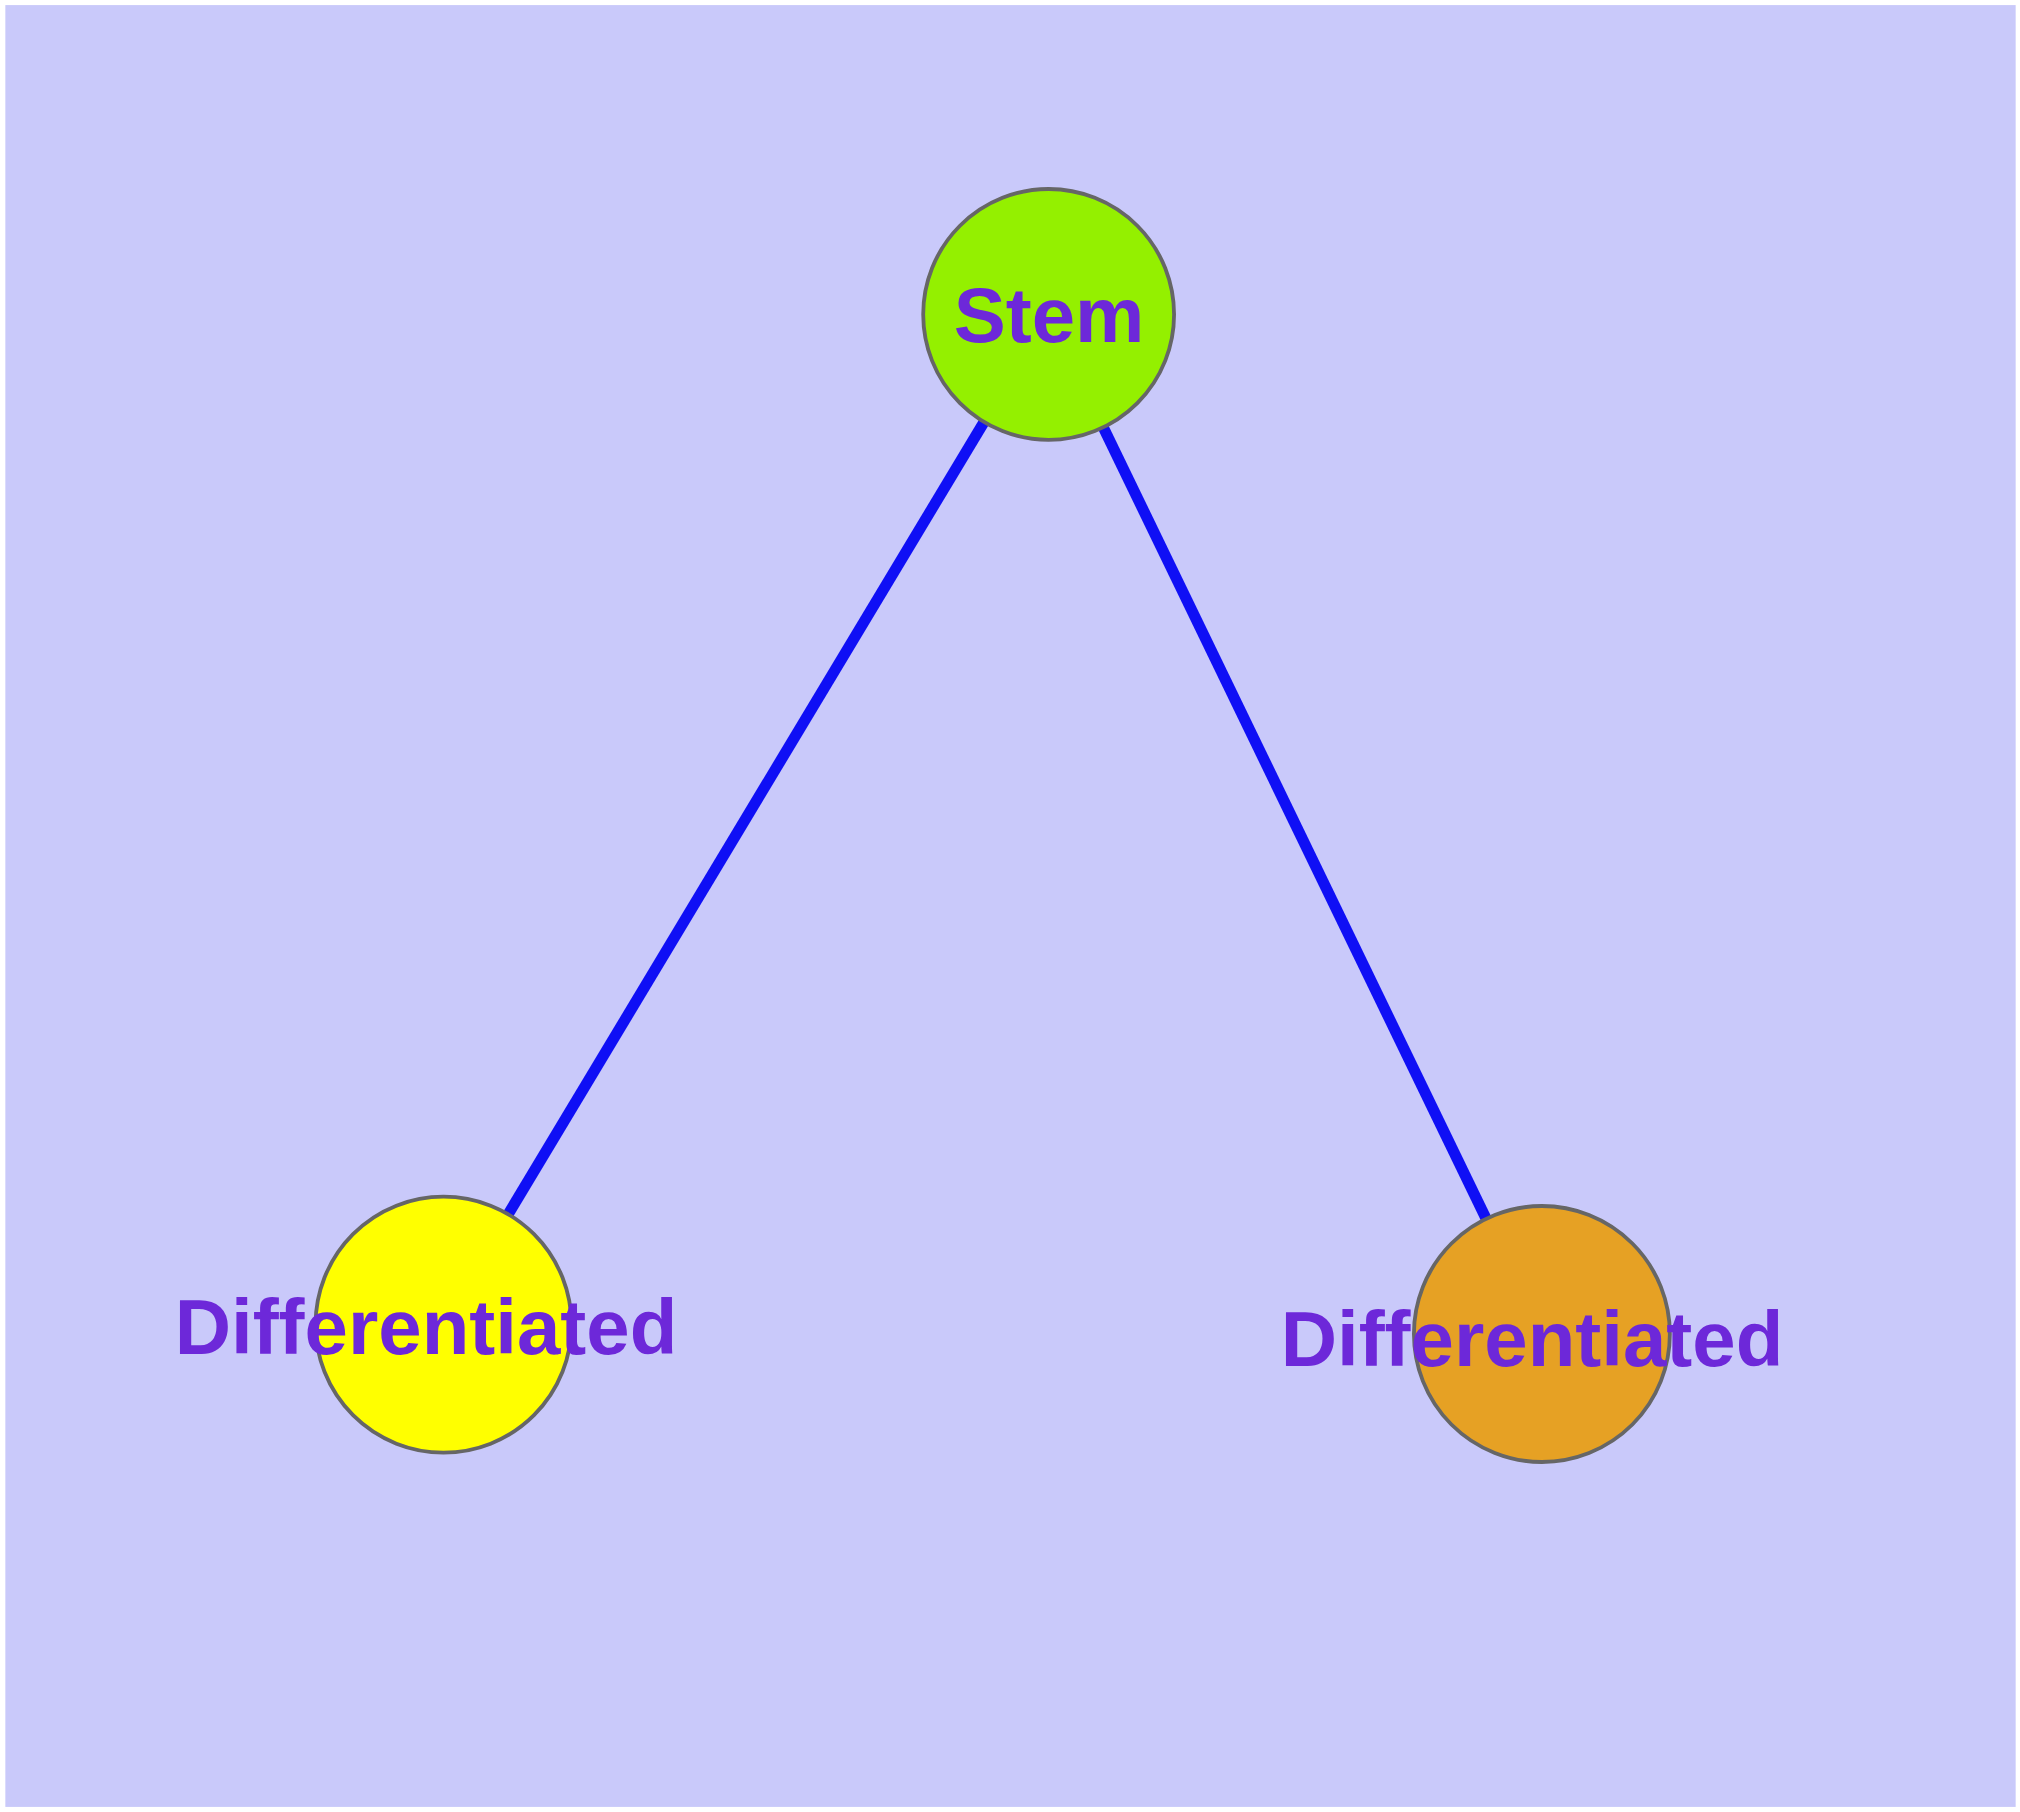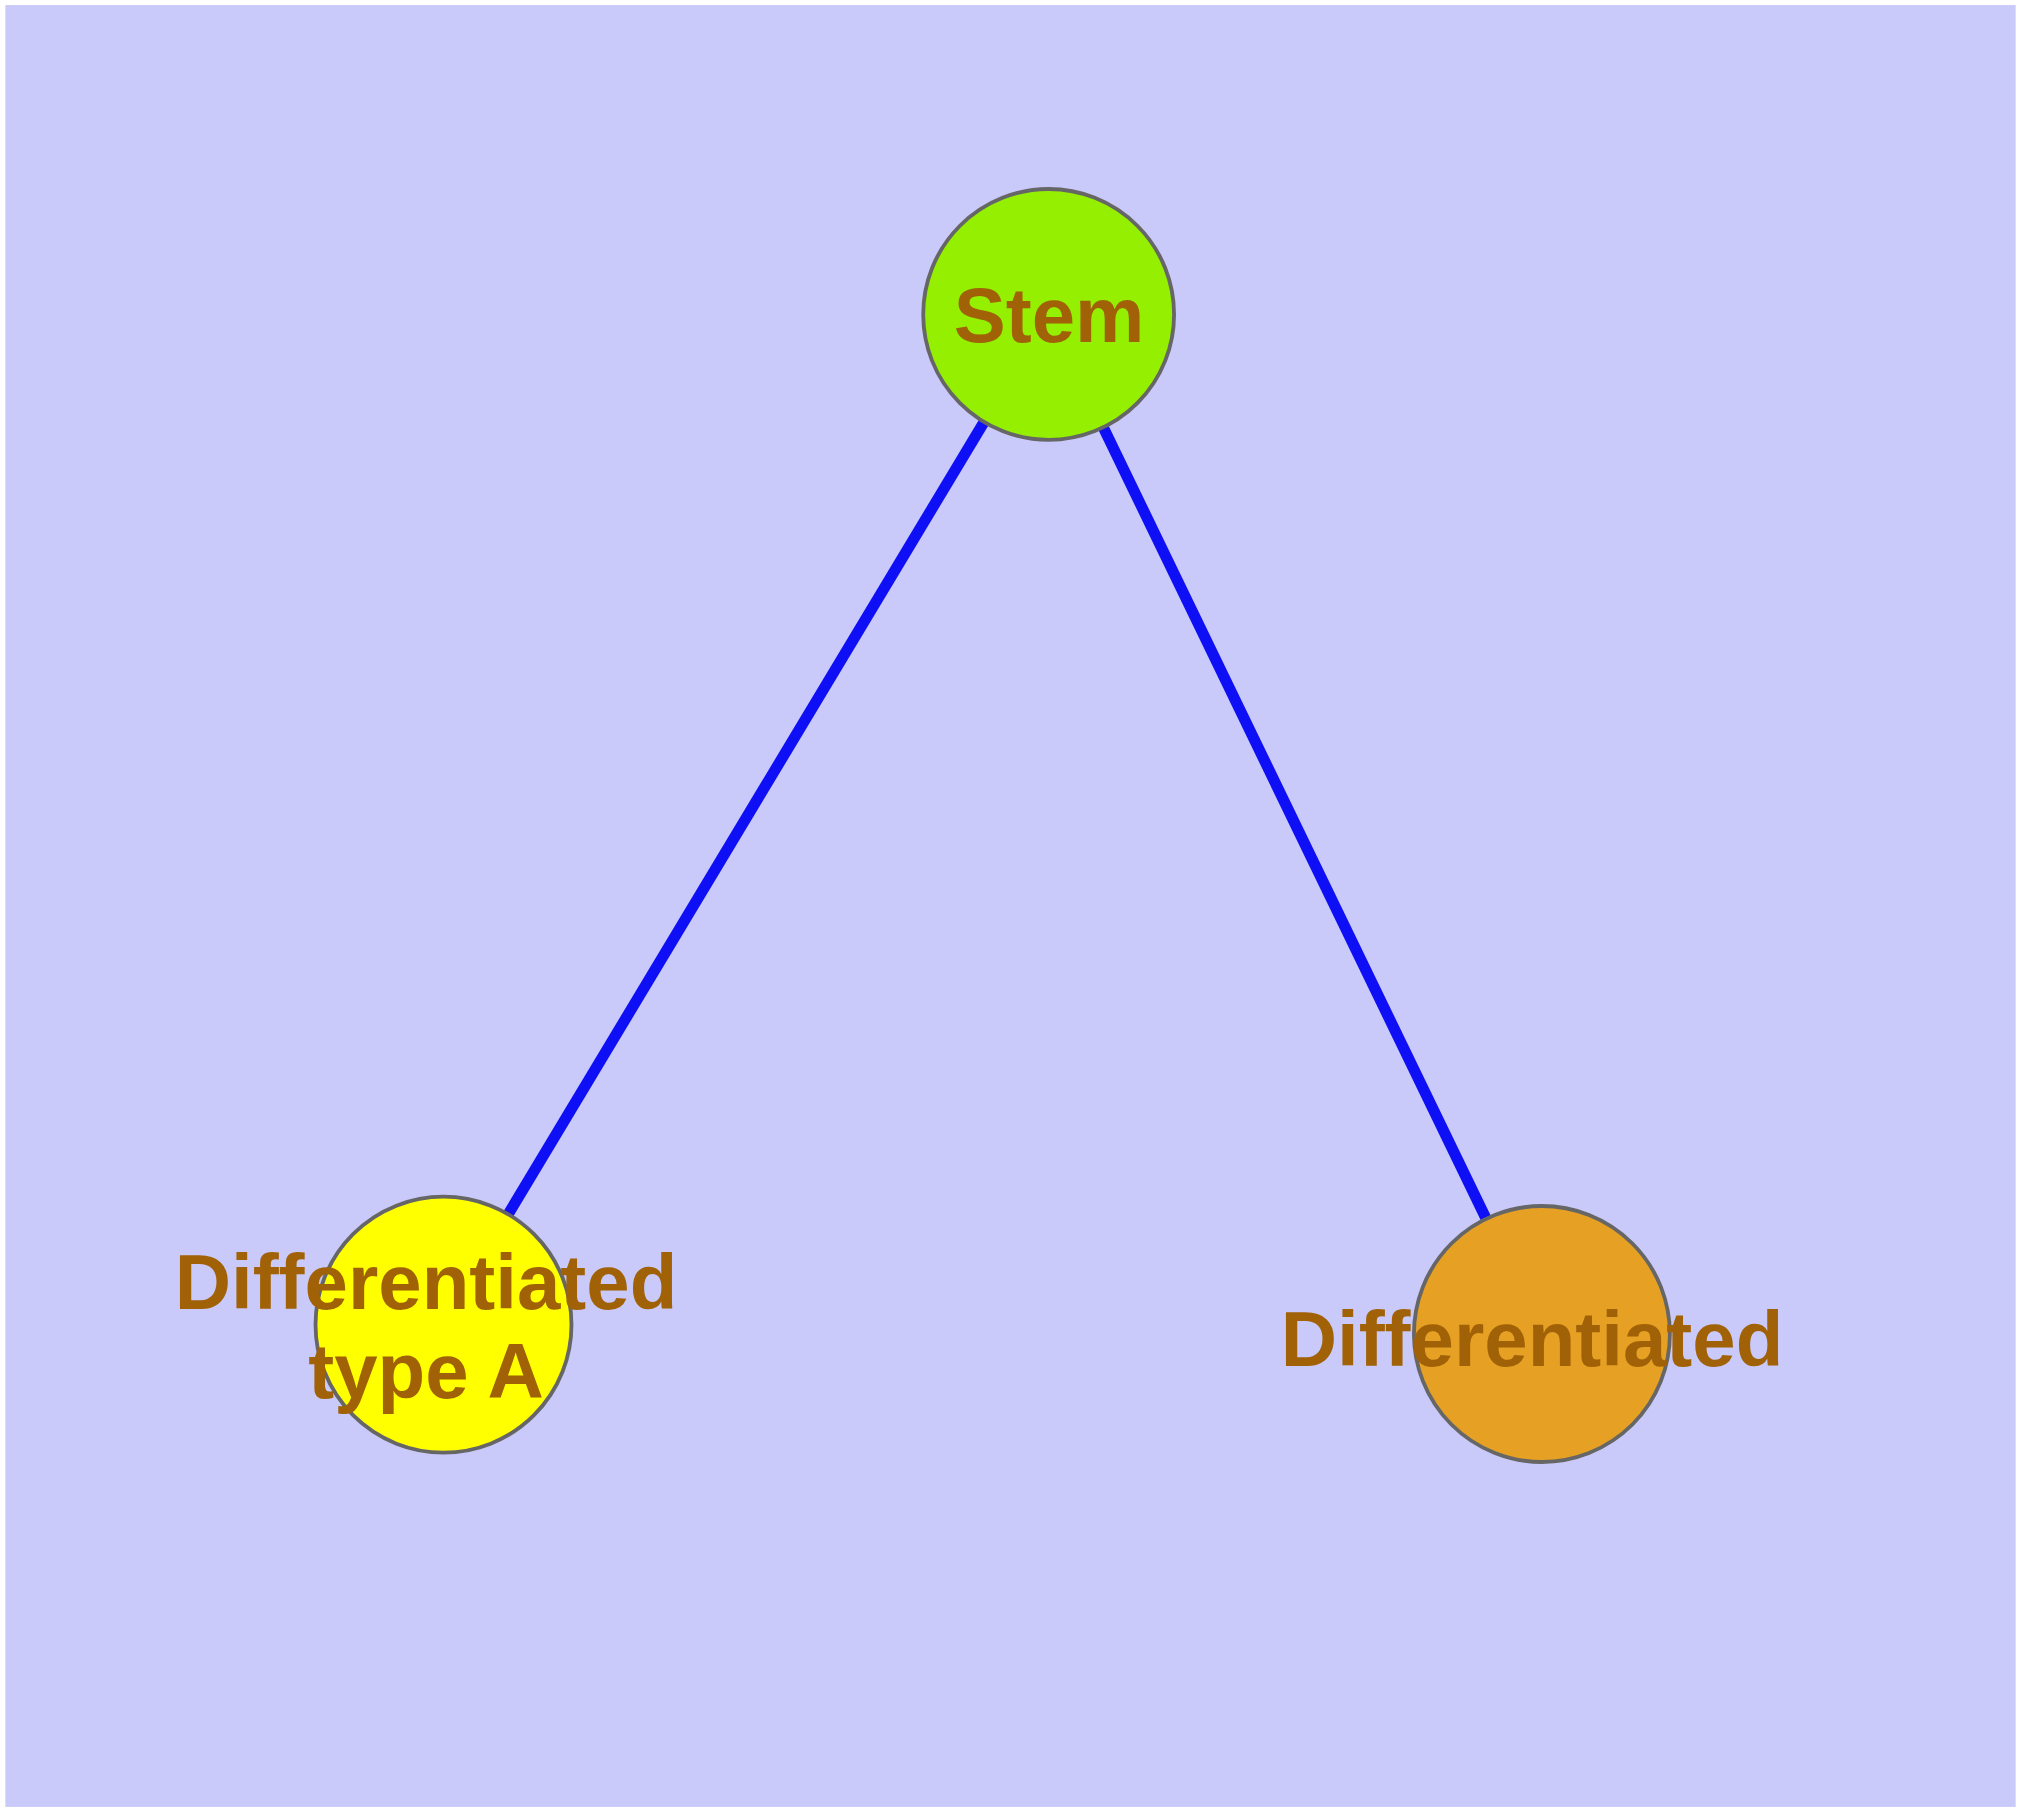--- a/index.html
+++ b/index.html
@@ -28,21 +28,21 @@
     stroke-linecap: butt;
   }
   .node-circle {
     stroke: #666666;
     stroke-width: 4.5;
   }
   .node-label {
     position: absolute;
     transform: translate(-50%, -50%);
     text-align: center;
-    color: #a16207;
+    color: #6d28d9;
     font-size: 78px;
     font-weight: bold;
     line-height: 89px;
     white-space: nowrap;
     pointer-events: none;
   }
   .node-label span {
     display: block;
   }
 </style>
@@ -65,21 +65,20 @@
 
     <circle class="node-circle" cx="1819" cy="1574" r="151" fill="#e6a124"></circle>
   </svg>
 
   <div class="node-label" style="left:1049px; top:315px;">
     <span>Stem</span>
   </div>
 
   <div class="node-label" style="left:426px; top:1327px;">
     <span>Differentiated</span>
-    <span>type A</span>
   </div>
 
   <div class="node-label" style="left:1532px; top:1339px;">
     <span>Differentiated</span>
   </div>
 
 </div>
 
 
 </body></html>

